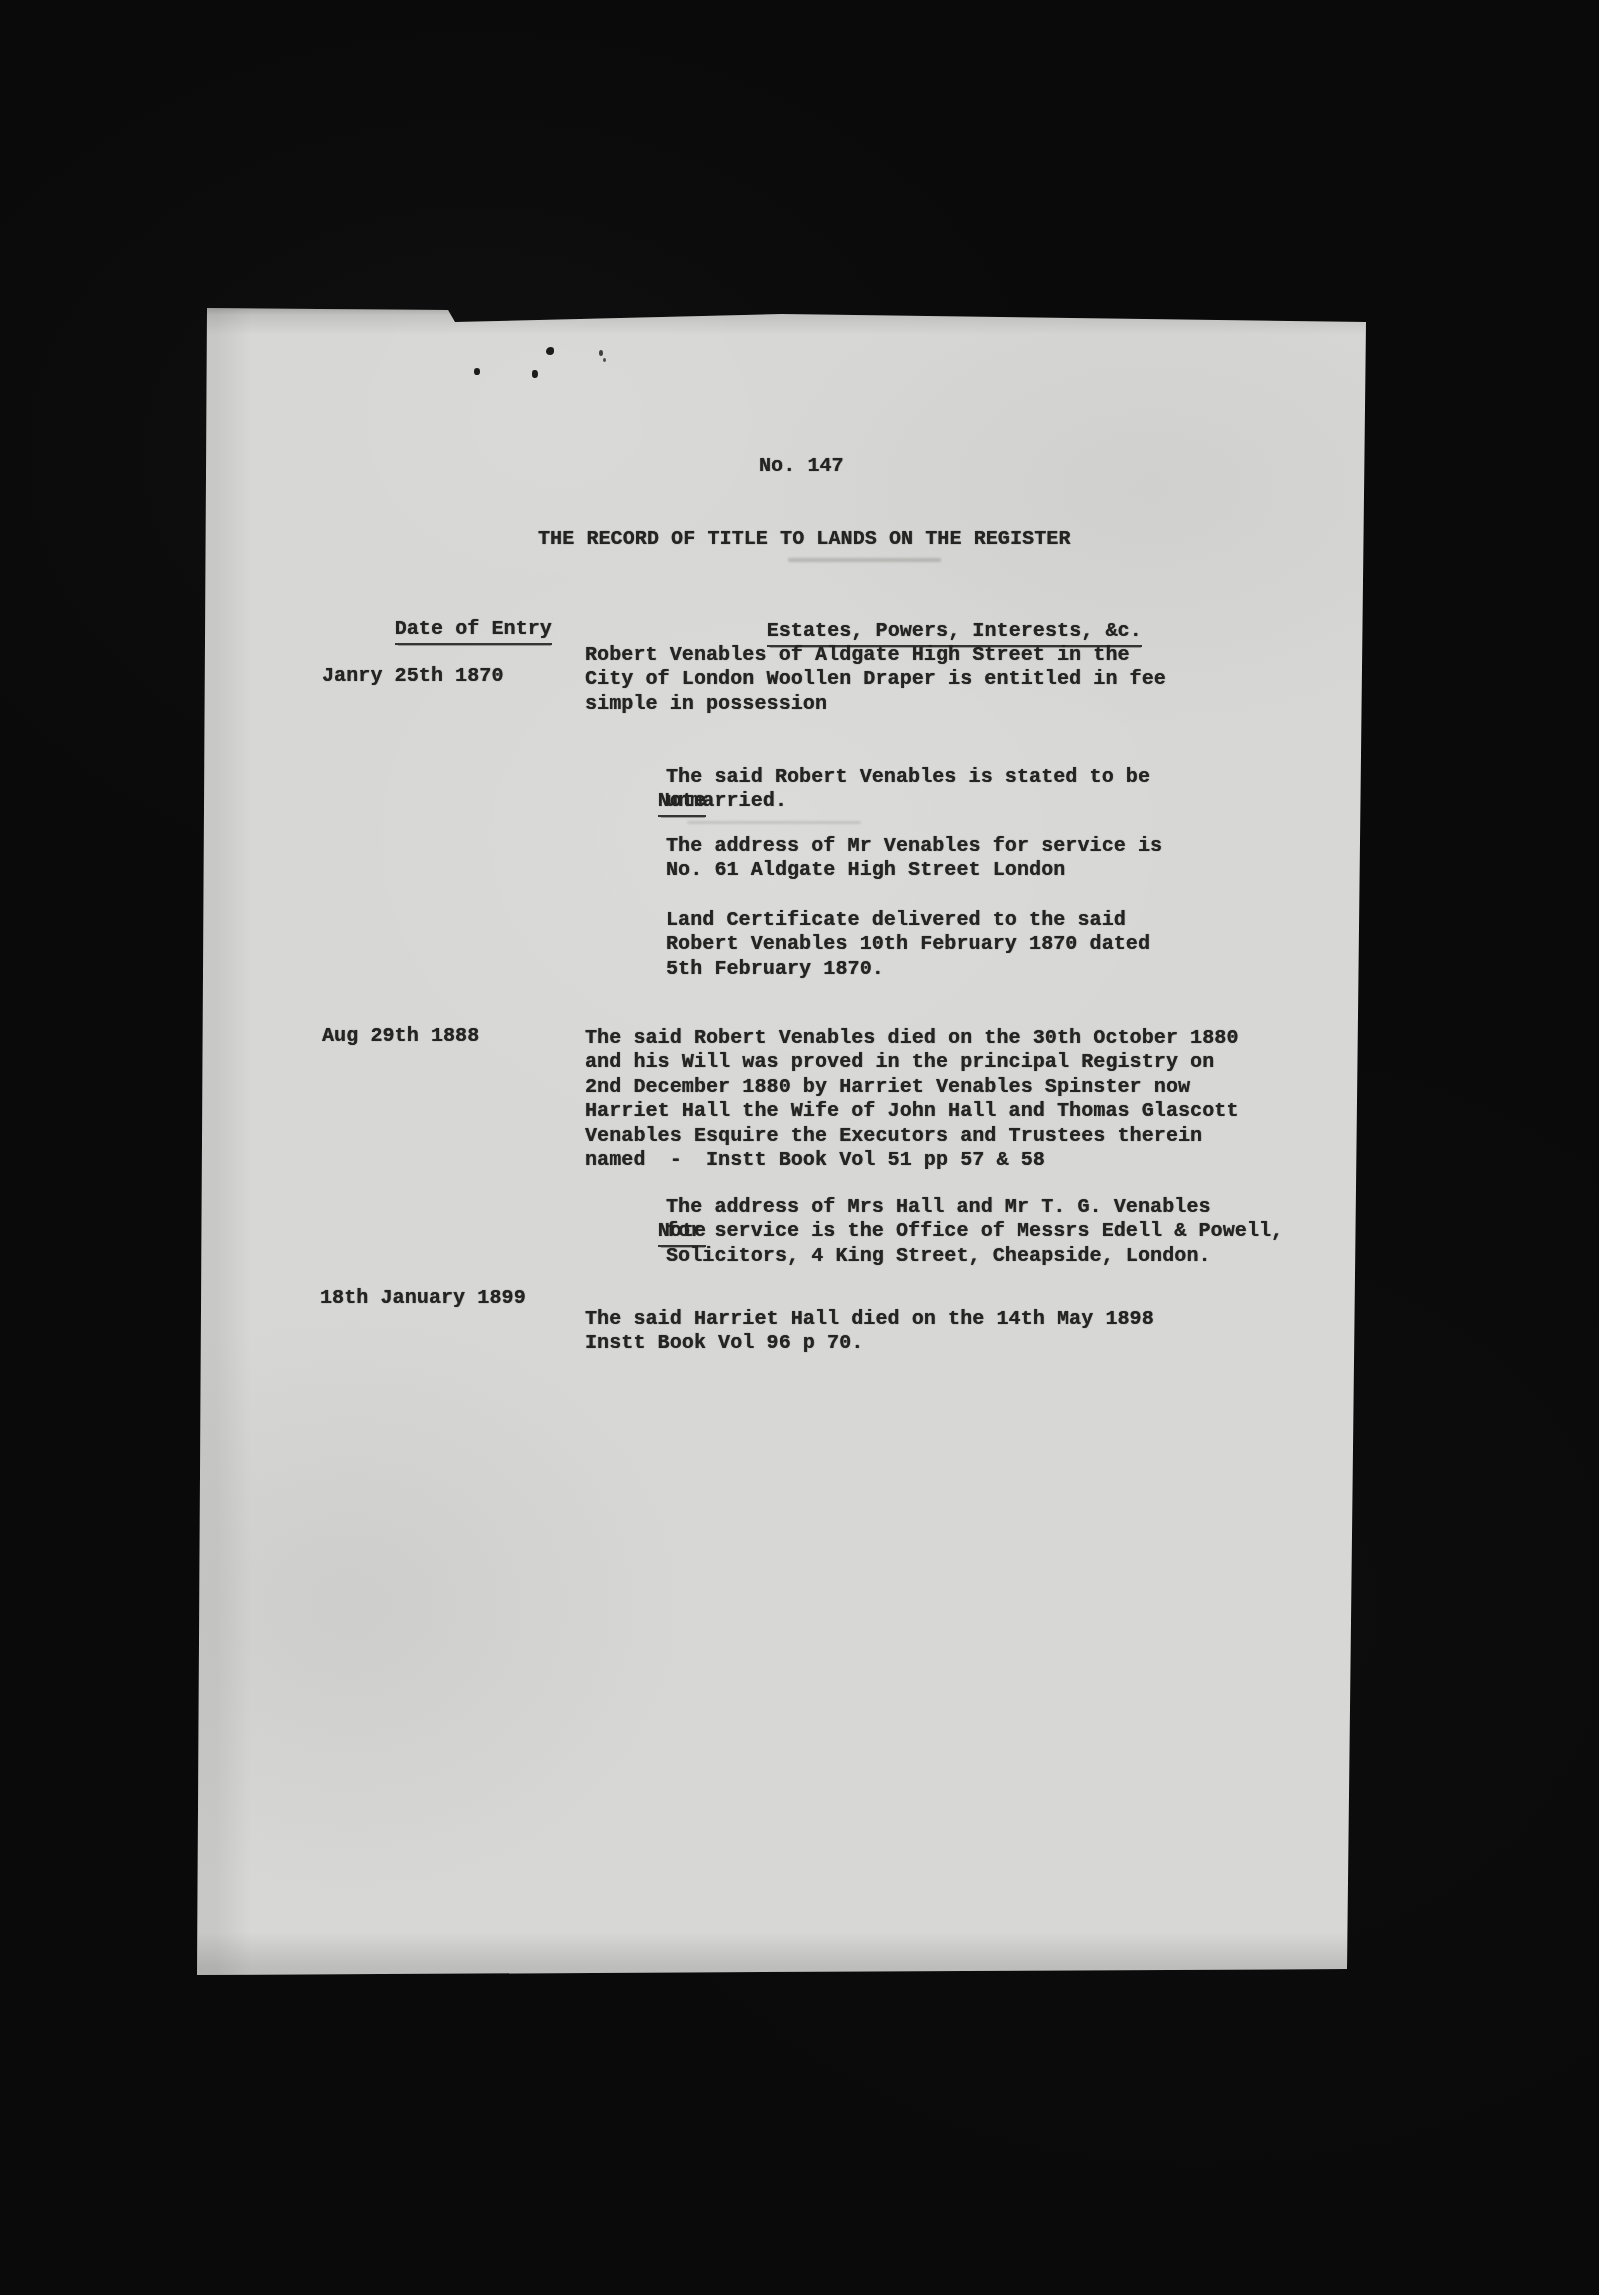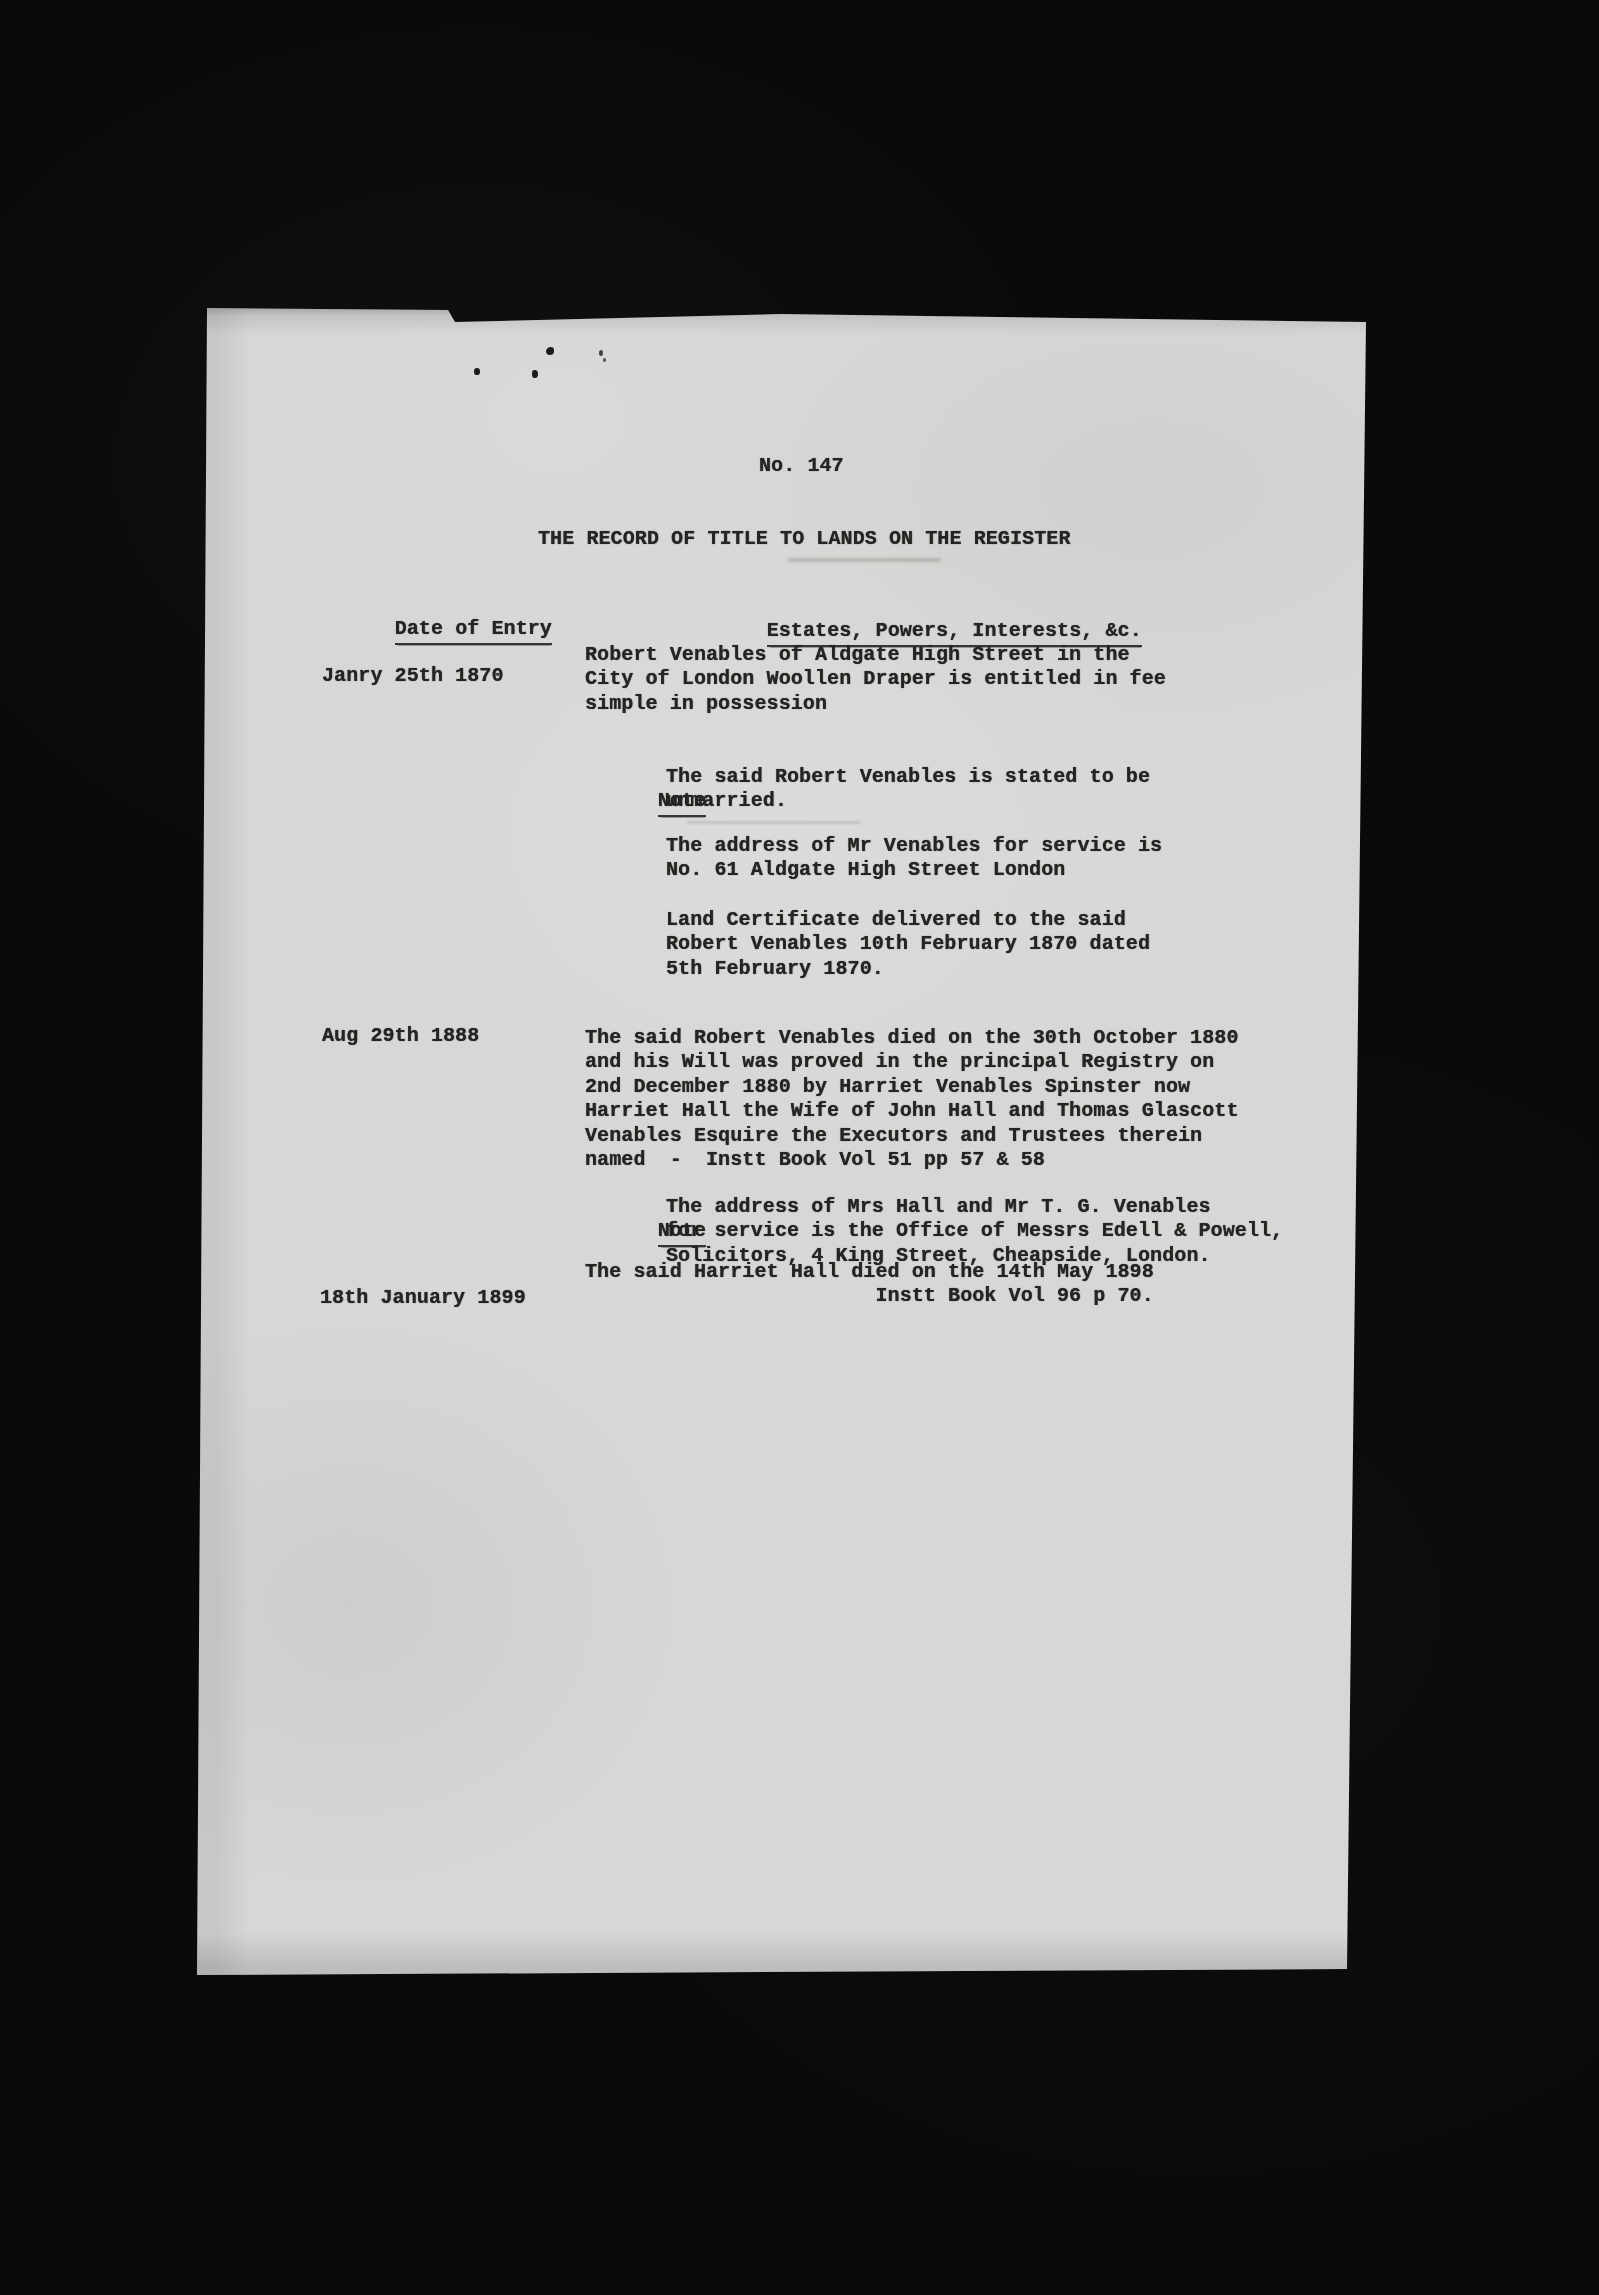--- a/index.html
+++ b/index.html
@@ -115,18 +115,18 @@
 named  -  Instt Book Vol 51 pp 57 &amp; 58</div>
 
     <div class="ink" style="left:585px; top:1195px;">
       <span class="underlined">Note</span>
     </div>
     <div class="ink" style="left:666px; top:1195px;">The address of Mrs Hall and Mr T. G. Venables
 for service is the Office of Messrs Edell &amp; Powell,
 Solicitors, 4 King Street, Cheapside, London.</div>
 
     <div class="ink" style="left:320px; top:1286px;">18th January 1899</div>
-    <div class="ink" style="left:585px; top:1260px;text-align:right;">The said Harriet Hall died on the 14th May 1898
+    <div class="ink" style="left:585px; top:1307px;">The said Harriet Hall died on the 14th May 1898
 Instt Book Vol 96 p 70.</div>
 
   </div>
 </div>
 
 
 </body></html>

